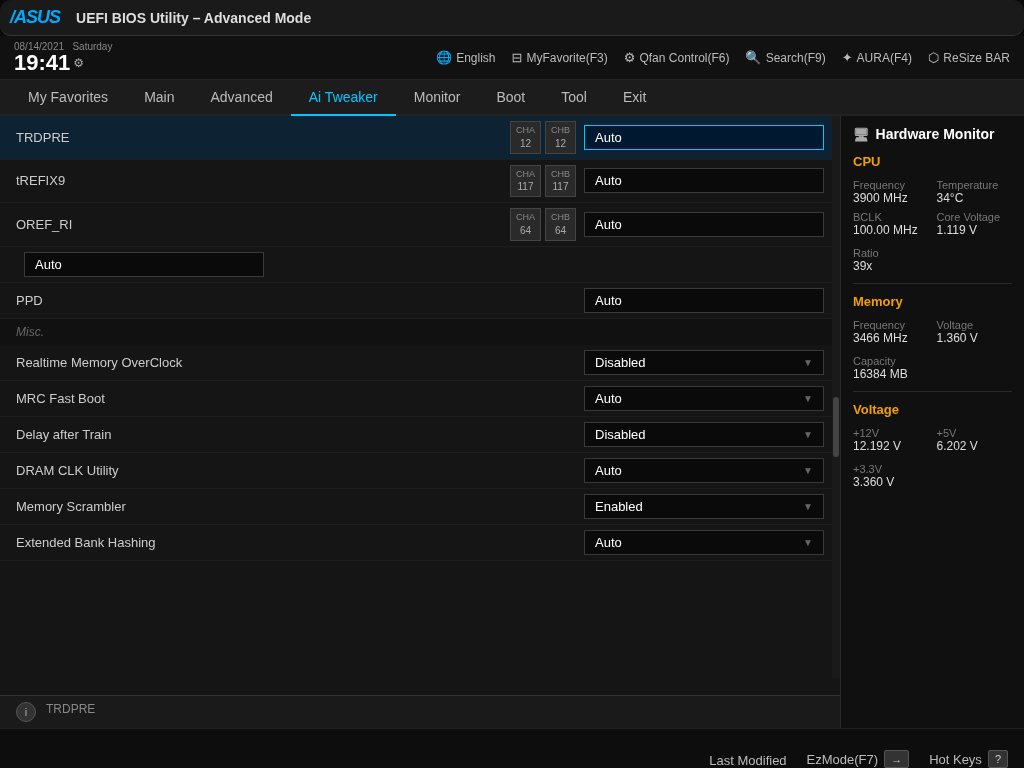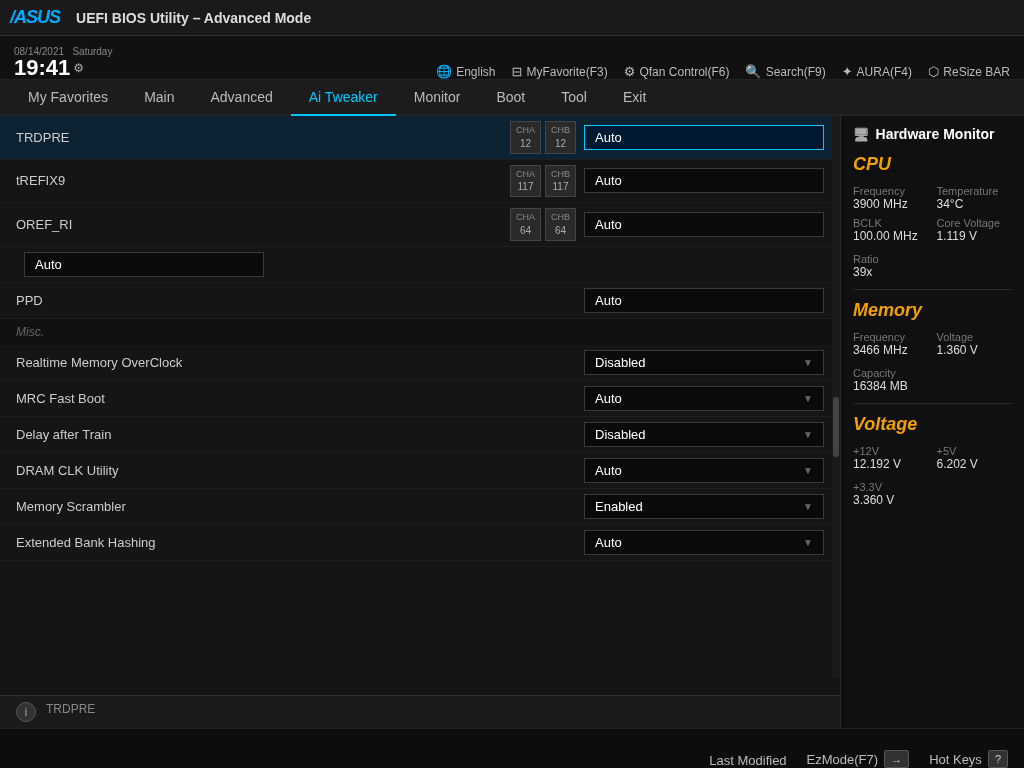--- a/index.html
+++ b/index.html
@@ -15,41 +15,42 @@
 
     
     .top-bar {
       background: #1a1a1a;
       height: 36px;
       display: flex;
       align-items: center;
       padding: 0 10px;
       gap: 16px;
       border-bottom: 1px solid #333;
+      border-radius: 11px;
     }
     .asus-logo {
       color: #00aaff;
       font-weight: bold;
       font-size: 18px;
       font-style: italic;
       letter-spacing: -1px;
     }
     .bios-title {
       color: #ddd;
       font-size: 14px;
       font-weight: 700;
       text-align: center;
     }
 
     
     .header-bar {
       background: #111;
       height: 44px;
       display: flex;
-      align-items: flex-end;
+      align-items: center;
       padding: 0 14px;
       gap: 28px;
       border-bottom: 1px solid #222;
     }
     .datetime {
       display: flex;
       flex-direction: column;
       align-items: flex-start;
     }
     .date-text { font-size: 10px; color: #888; }
@@ -220,25 +221,24 @@
       font-weight: 600;
       margin-bottom: 12px;
       display: flex;
       align-items: center;
       gap: 6px;
     }
     .monitor-icon { font-size: 13px; color: #aaa; }
 
     .hw-section-title {
       color: #f0a000;
-      font-size: 18px;
+      font-size: 13px;
       font-weight: 600;
       margin-bottom: 8px;
       padding-bottom: 2px;
-      font-style: italic;
     }
     .hw-section-title.memory-title { color: #f0a000; }
     .hw-section-title.voltage-title { color: #f0a000; }
 
     .hw-divider {
       border: none;
       border-top: 1px solid #2a2a2a;
       margin: 10px 0;
     }
 

